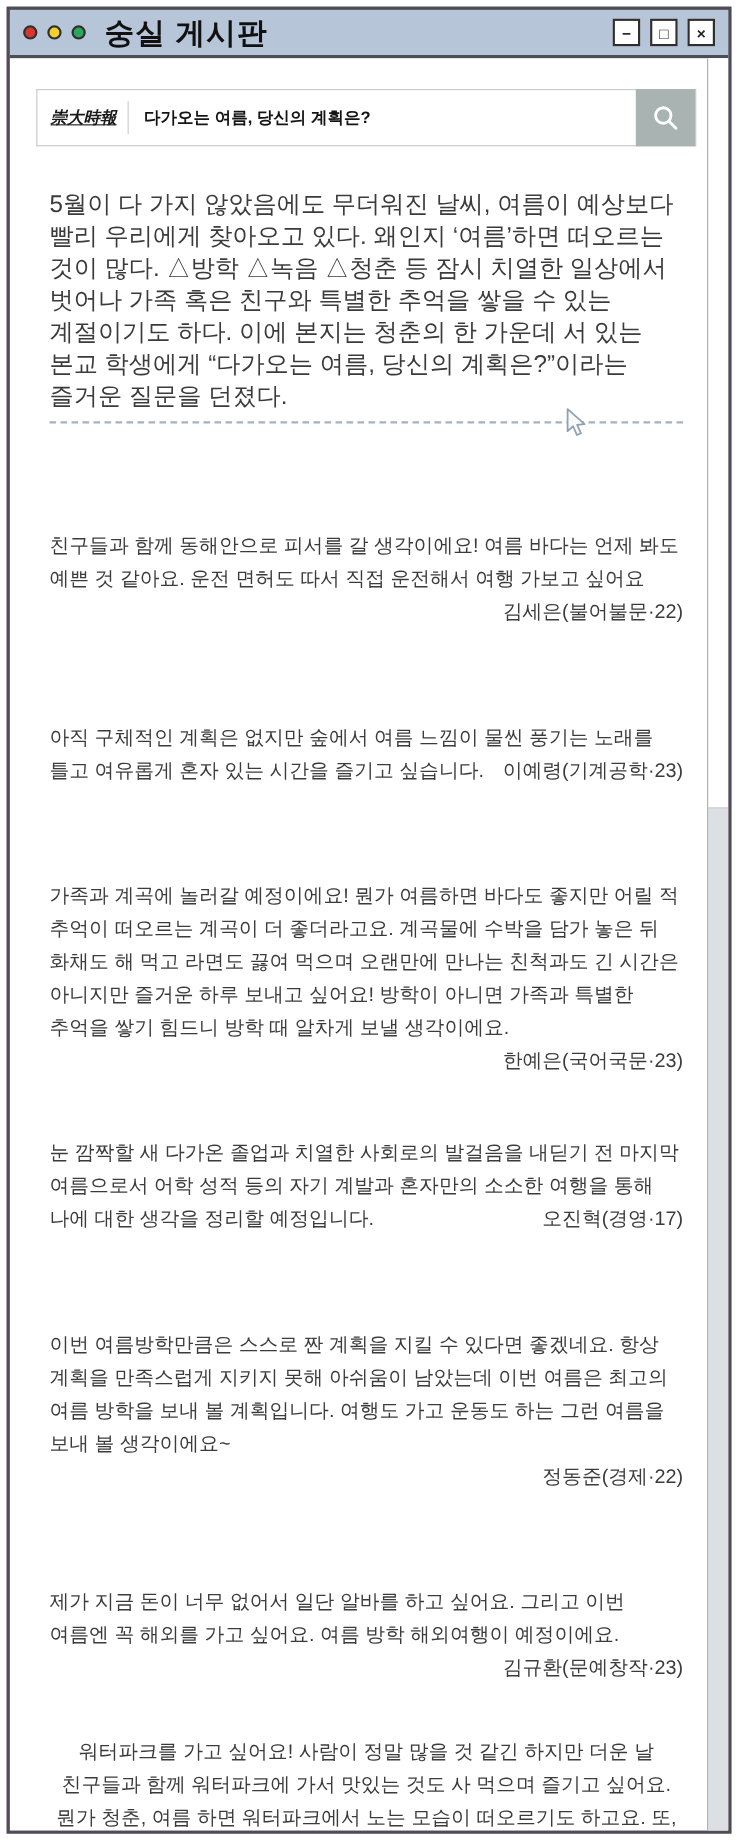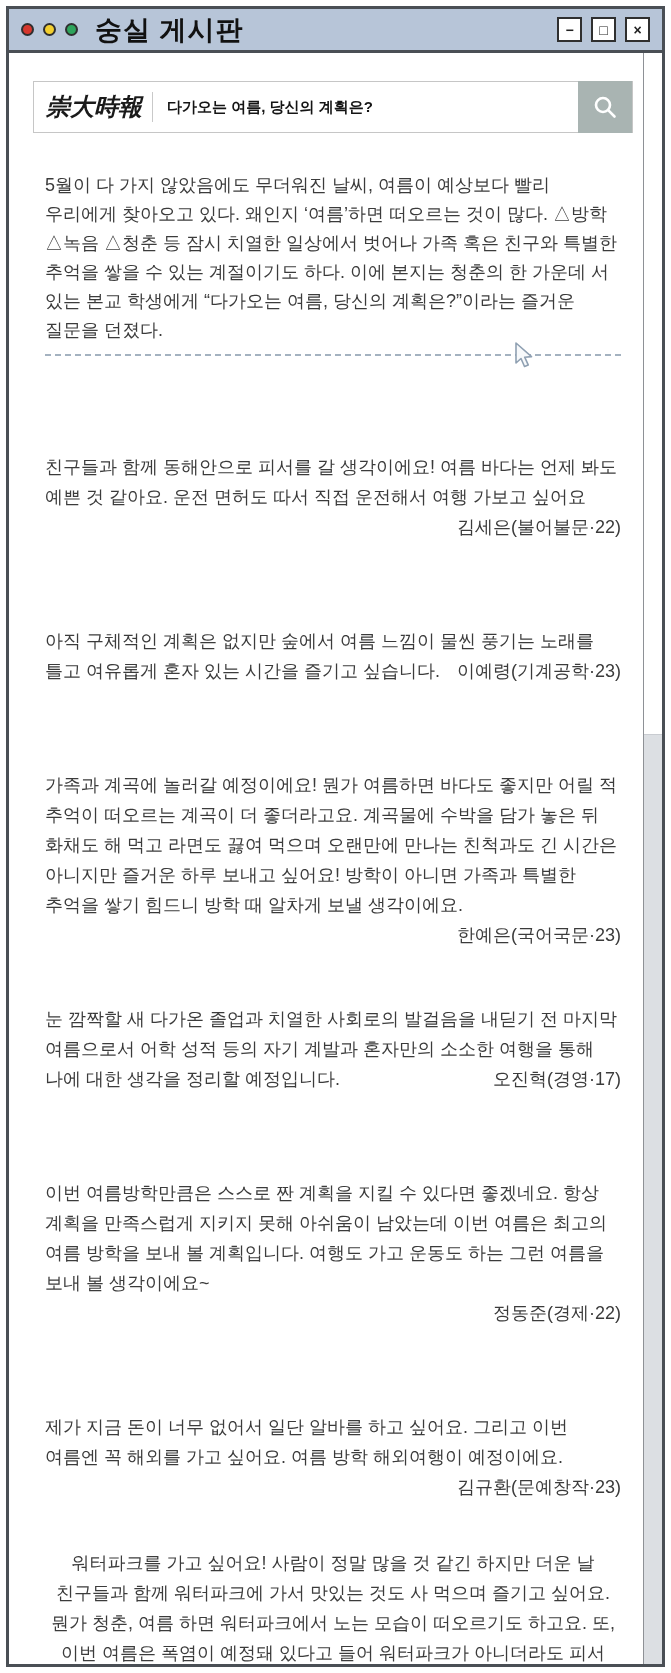--- a/index.html
+++ b/index.html
@@ -56,39 +56,39 @@
   .scroll-space { height: 681px; flex: 0 0 681px; background: #ffffff; }
   .scroll-thumb { flex: 1; background: #dcdfe3; border-top: 1px solid #c9ccd1; }
   
   .search-bar {
     margin: 28px 10px 0 24px; height: 52px;
     border: 1px solid #c6c6c6; background: #fff;
     display: flex; align-items: center;
   }
   .paper-logo {
     font-family: "DejaVu Serif", serif;
-    font-size: 24px; font-weight: 700; font-style: italic;
-    color: #1a1a1a; padding: 0 10px 0 12px; white-space: nowrap;
+    font-size: 15px; font-weight: 700; font-style: italic;
+    color: #1a1a1a; padding: 0 10px 0 12px; white-space: nowrap; text-decoration: underline;
   }
   .search-divider { width: 1px; height: 30px; background: #c9c9c9; }
   .search-query {
     flex: 1; padding-left: 14px;
     font-size: 15px; font-weight: 800; color: #141414;
     white-space: nowrap; overflow: hidden;
   }
   .search-btn {
     width: 54px; height: 52px; flex: 0 0 54px;
     background: #a9b4b2; border: none;
     display: flex; align-items: center; justify-content: center;
     cursor: pointer;
   }
   
   .intro {
     margin: 38px 22px 0 36px;
-    font-size: 18px; line-height: 29px; color: #3b3b3b;
+    font-size: 22px; line-height: 29px; color: #3b3b3b;
     word-break: keep-all;
   }
   .separator {
     margin: 9px 22px 0 36px;
     border-top: 2px dashed #a4b2c0;
     position: relative; height: 2px;
   }
   .cursor-icon { position: absolute; right: 86px; top: -14px; }
   .quote {
     margin: 84px 22px 0 36px;

